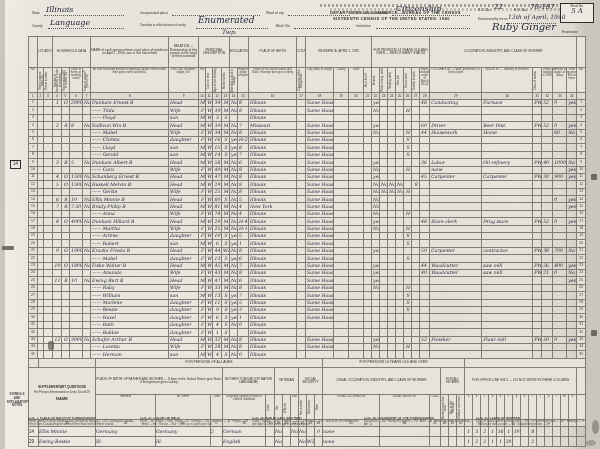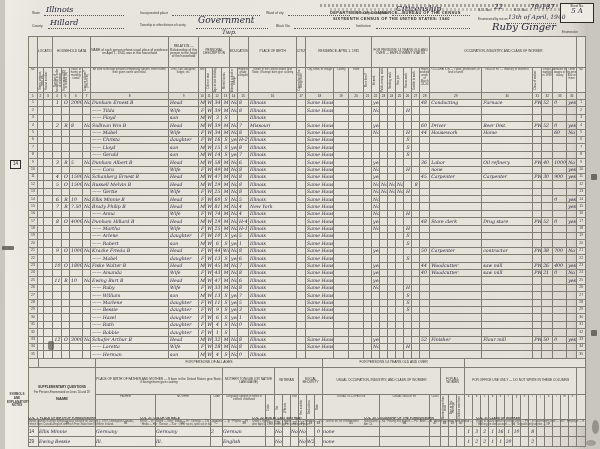--- a/index.html
+++ b/index.html
@@ -50,33 +50,33 @@
 <div id="sheet">
   <div id="paper"></div>
 
   <div class="microstrip" style="left:320px;top:4px;width:250px;"></div>
   <div class="microstrip" style="left:330px;top:8px;width:230px;opacity:.35"></div>
 
   <div class="lbl" style="left:32px;top:11px;">State</div>
   <div class="hw hwline" style="left:46px;top:5px;font-size:8px;">Illinois</div>
   <div class="dots" style="left:44px;top:7px;width:80px;"></div>
   <div class="lbl" style="left:32px;top:24px;">County</div>
-  <div class="hw hwline" style="left:50px;top:18px;font-size:8px;">Hillard</div>
+  <div class="hw hwline" style="left:50px;top:18px;font-size:8px;">Language</div>
   <div class="dots" style="left:48px;top:20px;width:76px;"></div>
 
   <div class="lbl" style="left:140px;top:11px;">Incorporated place</div>
   <div class="dots" style="left:172px;top:7px;width:88px;"></div>
   <div class="lbl" style="left:266px;top:11px;">Ward of city</div>
   <div class="dots" style="left:288px;top:7px;width:62px;"></div>
   <div class="lbl" style="left:356px;top:11px;">Unincorporated place</div>
   <div class="hw hwline" style="left:396px;top:4px;font-size:8px;">Citizenship</div>
   <div class="dots" style="left:392px;top:7px;width:78px;"></div>
 
   <div class="lbl" style="left:140px;top:24px;width:56px;white-space:normal;font-size:2.9px;line-height:1.1;">Township or other division of county</div>
-  <div class="hw hwline" style="left:198px;top:15px;font-size:9px;">Government</div>
+  <div class="hw hwline" style="left:198px;top:15px;font-size:9px;">Enumerated</div>
   <div class="hw hwline" style="left:222px;top:28px;font-size:6px;">Twp.</div>
   <div class="dots" style="left:196px;top:20px;width:72px;"></div>
   <div class="lbl" style="left:276px;top:24px;">Block No.</div>
   <div class="dots" style="left:294px;top:20px;width:56px;"></div>
   <div class="lbl" style="left:356px;top:24px;">Institution</div>
   <div class="dots" style="left:376px;top:20px;width:94px;"></div>
 
   <div class="title1" style="left:330px;top:10px;">DEPARTMENT OF COMMERCE—BUREAU OF THE CENSUS</div>
   <div class="title1" style="left:333px;top:16px;">SIXTEENTH CENSUS OF THE UNITED STATES: 1940</div>
 

